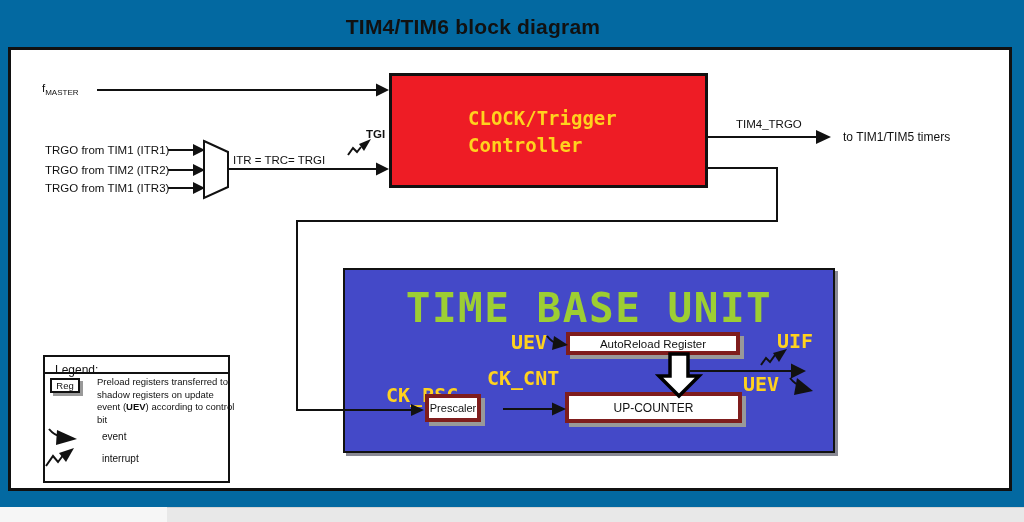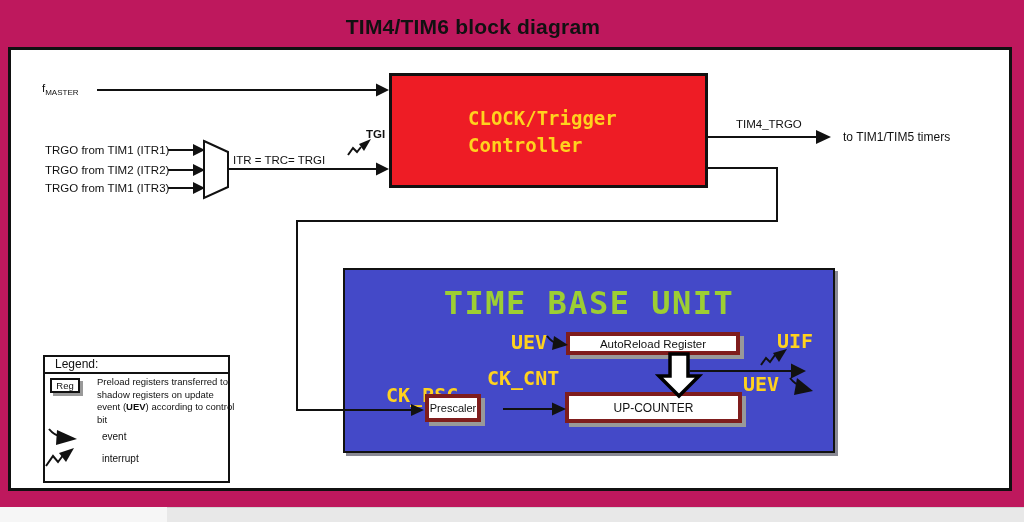--- a/index.html
+++ b/index.html
@@ -2,21 +2,21 @@
 <html style="--red: #ee1c25; --blue: #4449c8; --yellow: #ffd21e; --green: #9dce33;"><head>
 <meta charset="utf-8">
 <style>
   :root{
     --red:#ee1c25; --blue:#4449c8; --yellow:#ffd21e; --green:#9dce33;
     --ink:#111111; --shadow:#999999;
   }
   *{margin:0;padding:0;box-sizing:border-box;}
   html,body{width:1024px;height:522px;background:#ffffff;overflow:hidden;}
   body{font-family:"Liberation Sans","DejaVu Sans",sans-serif;color:var(--ink);}
-  #stage{position:relative;width:1024px;height:522px;background:#be185d;}
+  #stage{position:relative;width:1024px;height:522px;background:#0369a1;}
 
   .abs{position:absolute;}
 
   
   .page-title{left:0;top:15px;width:946px;text-align:center;
     font-size:21px;font-weight:bold;letter-spacing:0.2px;}
 
   
   .frame{left:8px;top:47px;width:1004px;height:444px;border:3px solid #111;background:#fff;}
 
@@ -25,41 +25,41 @@
     border:3px solid #111;}
   .clockbox .txt{position:absolute;left:76px;top:29px;
     font-family:"DejaVu Sans Mono","Liberation Mono",monospace;
     font-weight:bold;font-size:19px;line-height:27px;color:var(--yellow);white-space:pre;}
 
   
   .tbu{left:343px;top:268px;width:492px;height:185px;background:var(--blue);
     border:2px solid #111;box-shadow:3px 3px 0 rgba(40,40,60,.55);}
   .tbu-title{left:343px;top:284px;width:492px;text-align:center;
     font-family:"DejaVu Sans Mono","Liberation Mono",monospace;font-weight:bold;
-    font-size:32px;letter-spacing:1.5px;color:var(--green);}
+    font-size:41px;letter-spacing:1.5px;color:var(--green);}
 
   
   .ylab{font-family:"DejaVu Sans Mono","Liberation Mono",monospace;font-weight:bold;
     font-size:20px;color:var(--yellow);white-space:nowrap;}
 
   
   .wbox{background:#fff;border:4px solid #7f1d1d;box-shadow:4px 4px 0 var(--shadow);
     display:flex;align-items:center;justify-content:center;font-size:11.5px;}
   .autoreload{left:566px;top:332px;width:174px;height:23px;}
   .upcounter{left:565px;top:392px;width:177px;height:31px;font-size:12px;}
   .prescaler{left:425px;top:394px;width:56px;height:28px;font-size:11px;}
 
   
   .slab{font-size:11.5px;white-space:nowrap;}
   .sub{font-size:8px;vertical-align:-3px;letter-spacing:0;}
 
   
   .legend{left:43px;top:355px;width:187px;height:128px;border:2px solid #111;background:#fff;}
   .legend-header{position:absolute;left:0;top:0;width:100%;height:17px;
-    border-bottom:2px solid #111;font-size:12px;padding-left:10px;padding-top:0;}
+    border-bottom:2px solid #111;font-size:12px;padding-left:10px;padding-top:6px;}
   .regbox{position:absolute;left:5px;top:21px;width:30px;height:15px;border:2px solid #111;
     background:#fff;box-shadow:3px 3px 0 var(--shadow);font-size:9.5px;
     display:flex;align-items:center;justify-content:center;}
   .legend-desc{position:absolute;left:52px;top:19px;width:138px;
     font-size:9.5px;line-height:12.5px;}
   .legend-item{position:absolute;font-size:10px;}
 
   
   .bottom-strip{left:0;top:507px;width:1024px;height:15px;background:#f6f6f6;}
   .bottom-strip .inner{position:absolute;left:167px;top:0;width:857px;height:15px;

